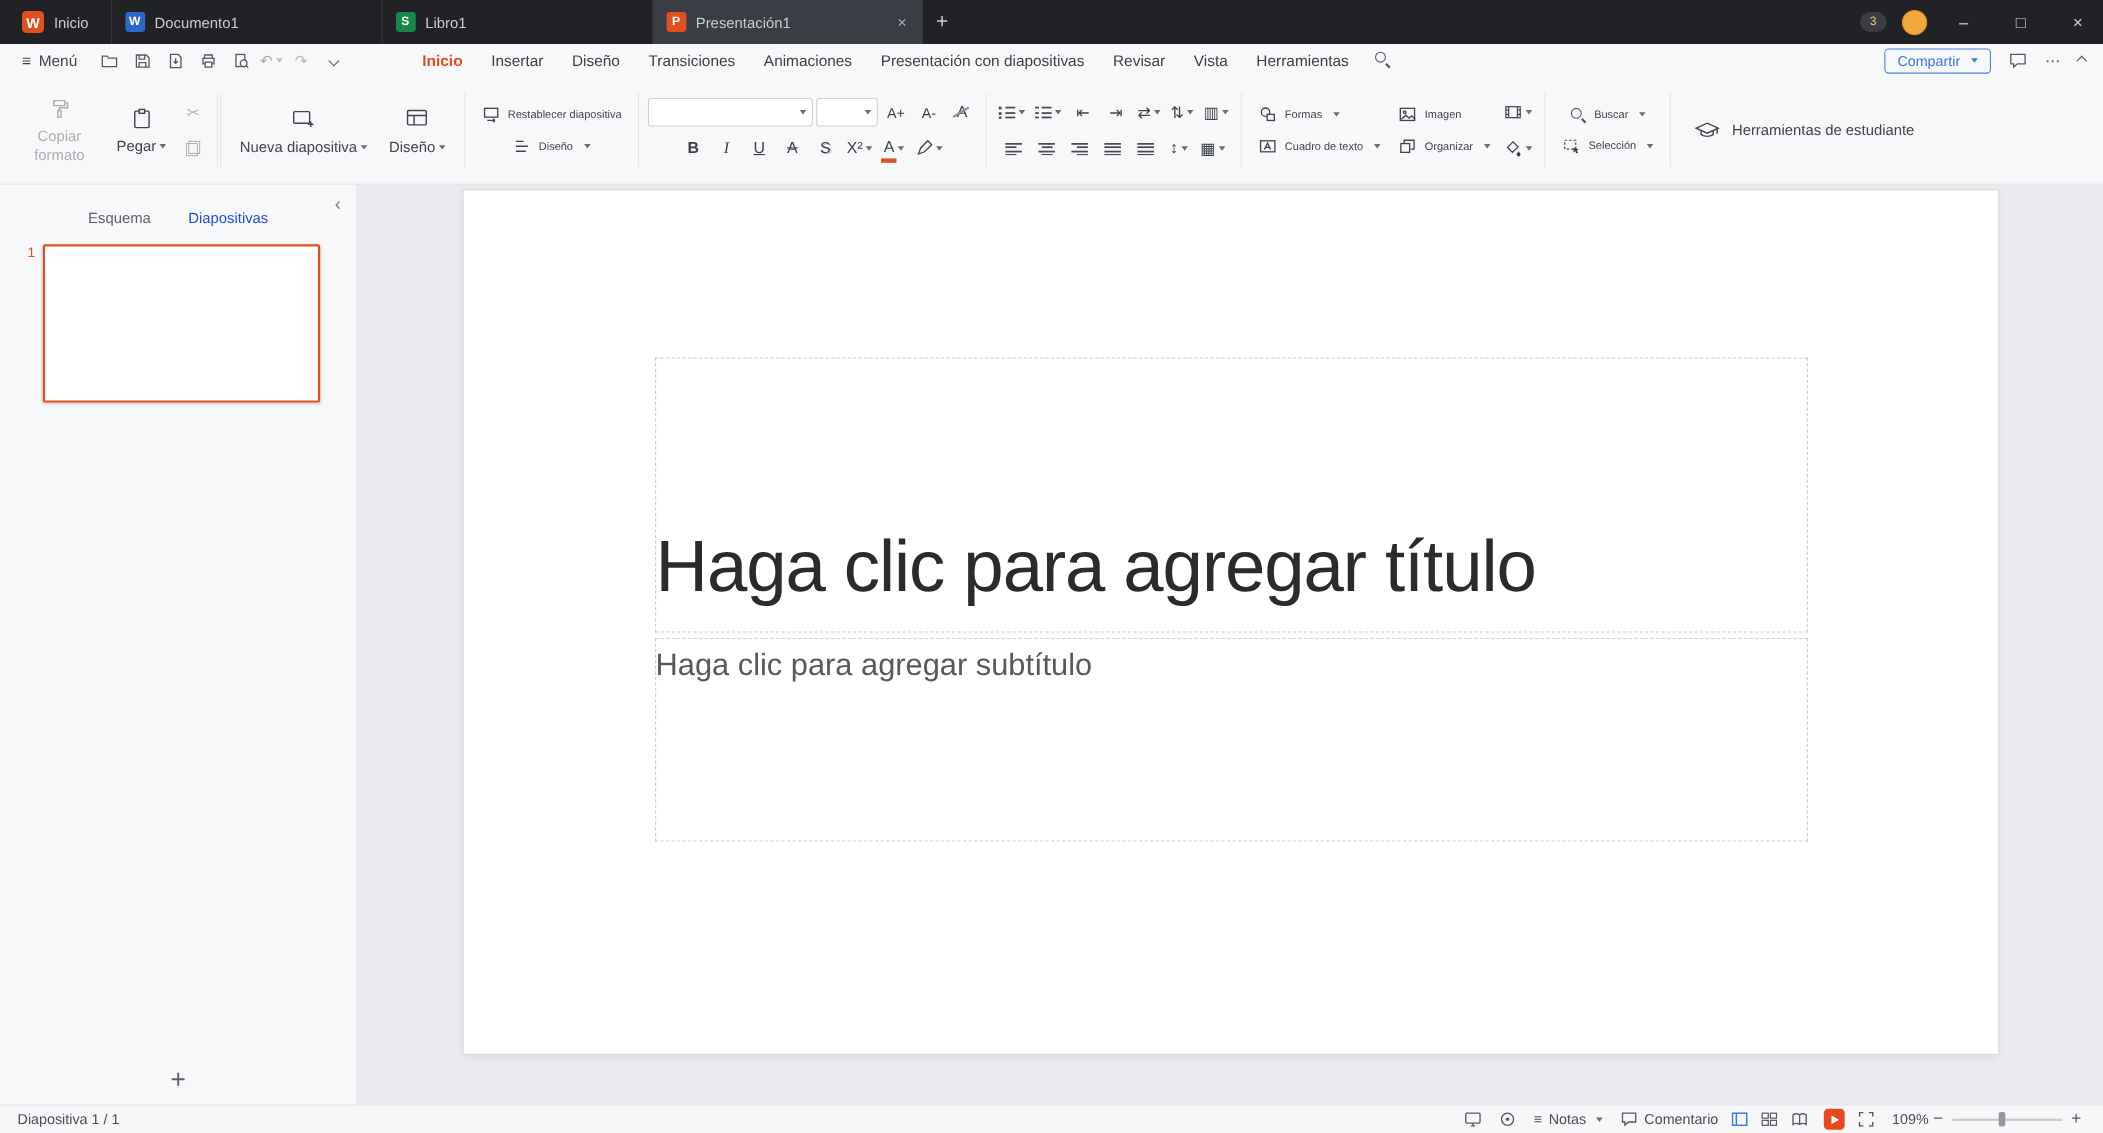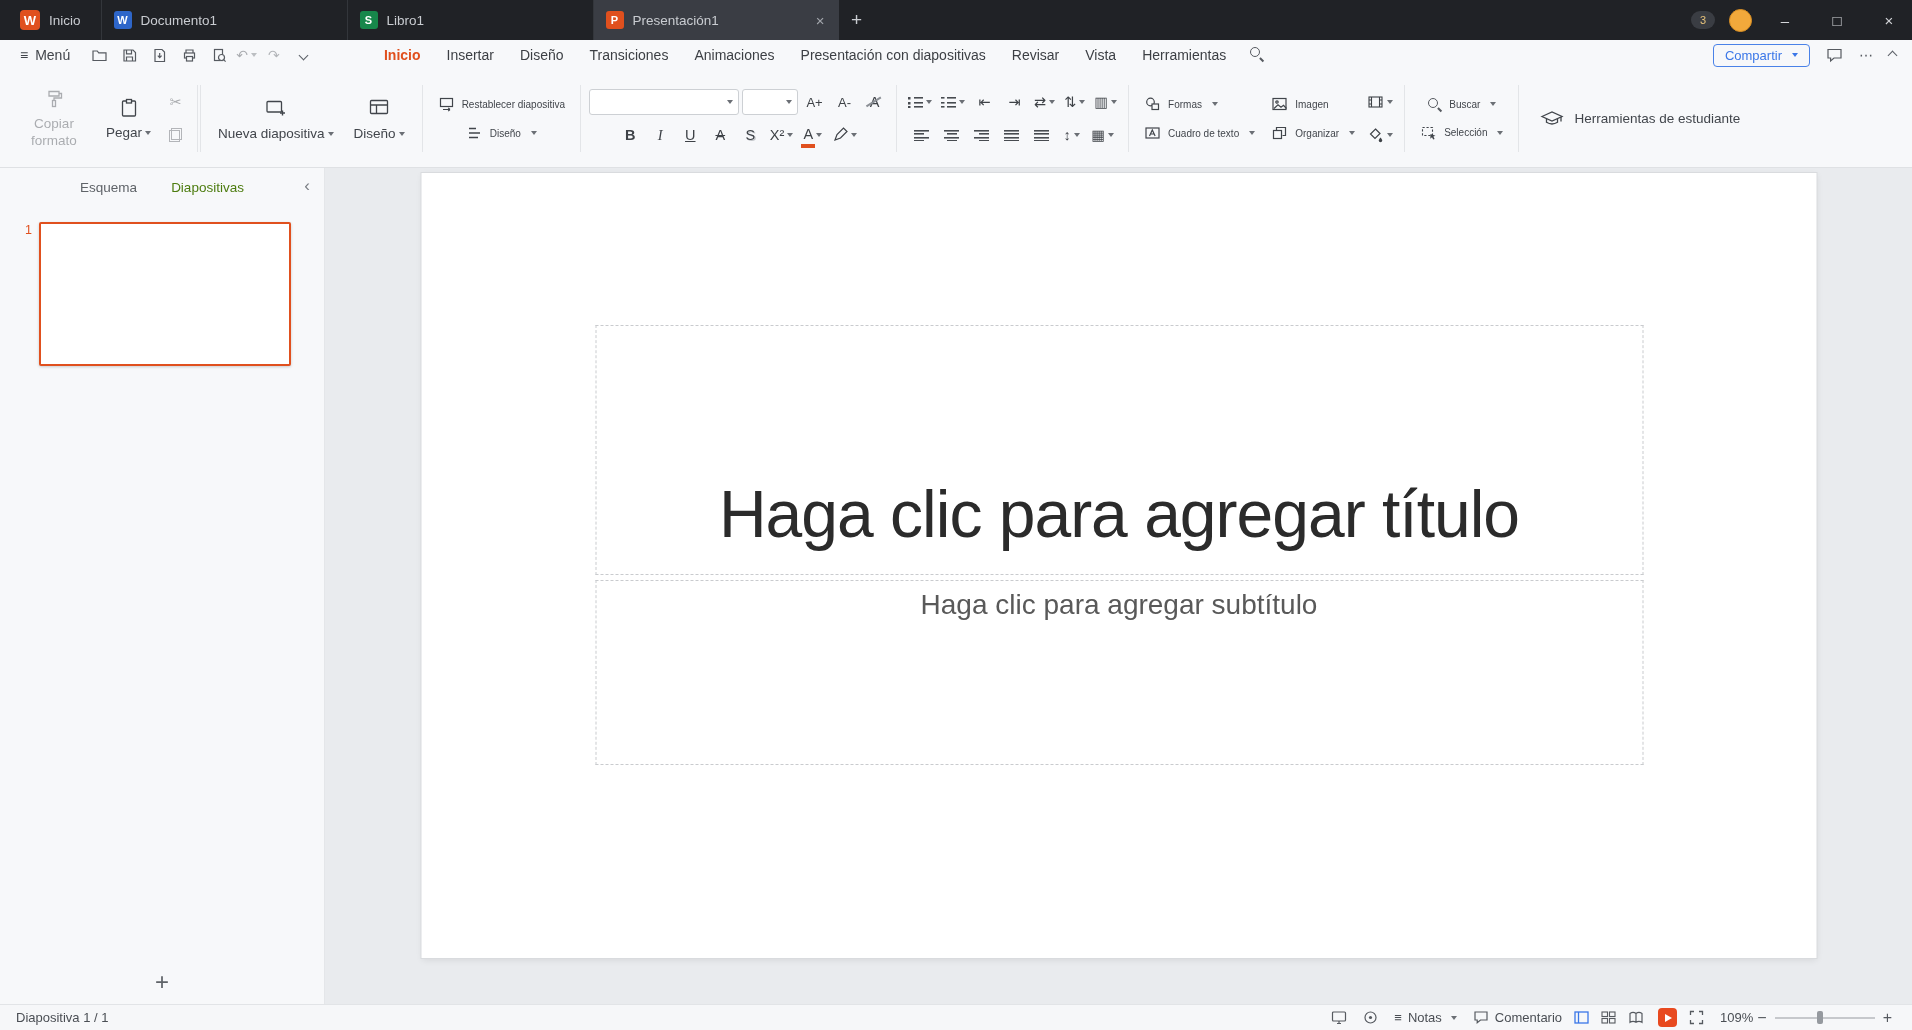--- a/index.html
+++ b/index.html
@@ -77,32 +77,32 @@
   .ic-al.r{background-size:15px 1.6px,10px 1.6px,15px 1.6px,10px 1.6px;background-position:0 1px,100% 4.4px,0 7.8px,100% 11.2px}
   .ic-al.j{background-size:15px 1.6px,15px 1.6px,15px 1.6px,15px 1.6px;background-position:0 1px,0 4.4px,0 7.8px,0 11.2px}
   .ic-copy2{position:relative;width:13px;height:14px;display:inline-block}
   .ic-copy2::before{content:"";position:absolute;left:0;bottom:0;width:9px;height:10px;border:1.3px solid #565a60;background:#f7f8fa}
   .ic-copy2::after{content:"";position:absolute;right:0;top:0;width:9px;height:10px;border:1.3px solid #565a60}
   .student-btn{display:flex;align-items:center;gap:9px;padding:6px 12px;font-size:13.5px;color:#41454b}
 
   
   .content{display:flex;height:836px}
   .sidebar{width:325px;background:#f7f8fa;border-right:1px solid #e4e6e9;display:flex;flex-direction:column;position:relative;flex:none}
-  .sb-tabs{height:38px;display:flex;align-items:center;justify-content:center;gap:34px;font-size:13.5px;color:#5f6368;position:relative}
-  .sb-tab.active{color:#4d7c0f}
+  .sb-tabs{height:38px;display:flex;align-items:flex-end;justify-content:center;gap:34px;font-size:13.5px;color:#5f6368;position:relative}
+  .sb-tab.active{color:#1d4ed8}
   .sb-collapse{position:absolute;right:14px;top:8px;font-size:17px;color:#7a7e84}
   .thumb-row{display:flex;gap:7px;padding:16px 24px 0 20px;align-items:flex-start}
   .thumb-num{font-size:12.5px;color:#e0501e;margin-top:1px;width:12px;text-align:right}
   .thumb{width:252px;height:144px;background:#fff;border:2px solid #e0501e;border-radius:2px;box-shadow:0 1px 3px rgba(0,0,0,.18)}
   .sb-add{position:absolute;bottom:10px;left:50%;transform:translateX(-50%);font-size:24px;color:#5f6368;line-height:1}
 
   .main{flex:1;display:flex;flex-direction:column;background:#e9ebee;min-width:0}
   .canvas{flex:1;position:relative;overflow:hidden}
   .slide{position:absolute;left:50%;transform:translateX(-50%);top:5px;width:1395px;height:785px;background:#fff;box-shadow:0 0 0 1px #d9dbde,0 2px 7px rgba(0,0,0,.09)}
-  .ph{position:absolute;border:1.5px dashed #c9cbce;display:flex;justify-content:center}
+  .ph{position:absolute;border:1.5px dashed #c9cbce;display:flex;}
   .ph-title{left:174px;top:152px;width:1048px;height:250px;align-items:flex-end;padding-bottom:22px}
   .ph-title span{font-size:66px;color:#2b2b2b;letter-spacing:-1px;white-space:nowrap}
   .ph-sub{left:174px;top:407px;width:1048px;height:185px;align-items:flex-start;padding-top:8px}
   .ph-sub span{font-size:28px;color:#595959}
   .notesbar{height:36px;background:#f5f6f8;border-top:1px solid #e2e4e7;display:flex;align-items:center;padding:0 16px;font-size:13.5px;color:#9aa0a6}
 
   
   .statusbar{height:26px;background:#f6f7f9;border-top:1px solid #e2e4e7;display:flex;align-items:center;padding:0 16px;font-size:13px;color:#4a4e54}
   .sb-left{white-space:nowrap}
   .sb-spacer{flex:1}

